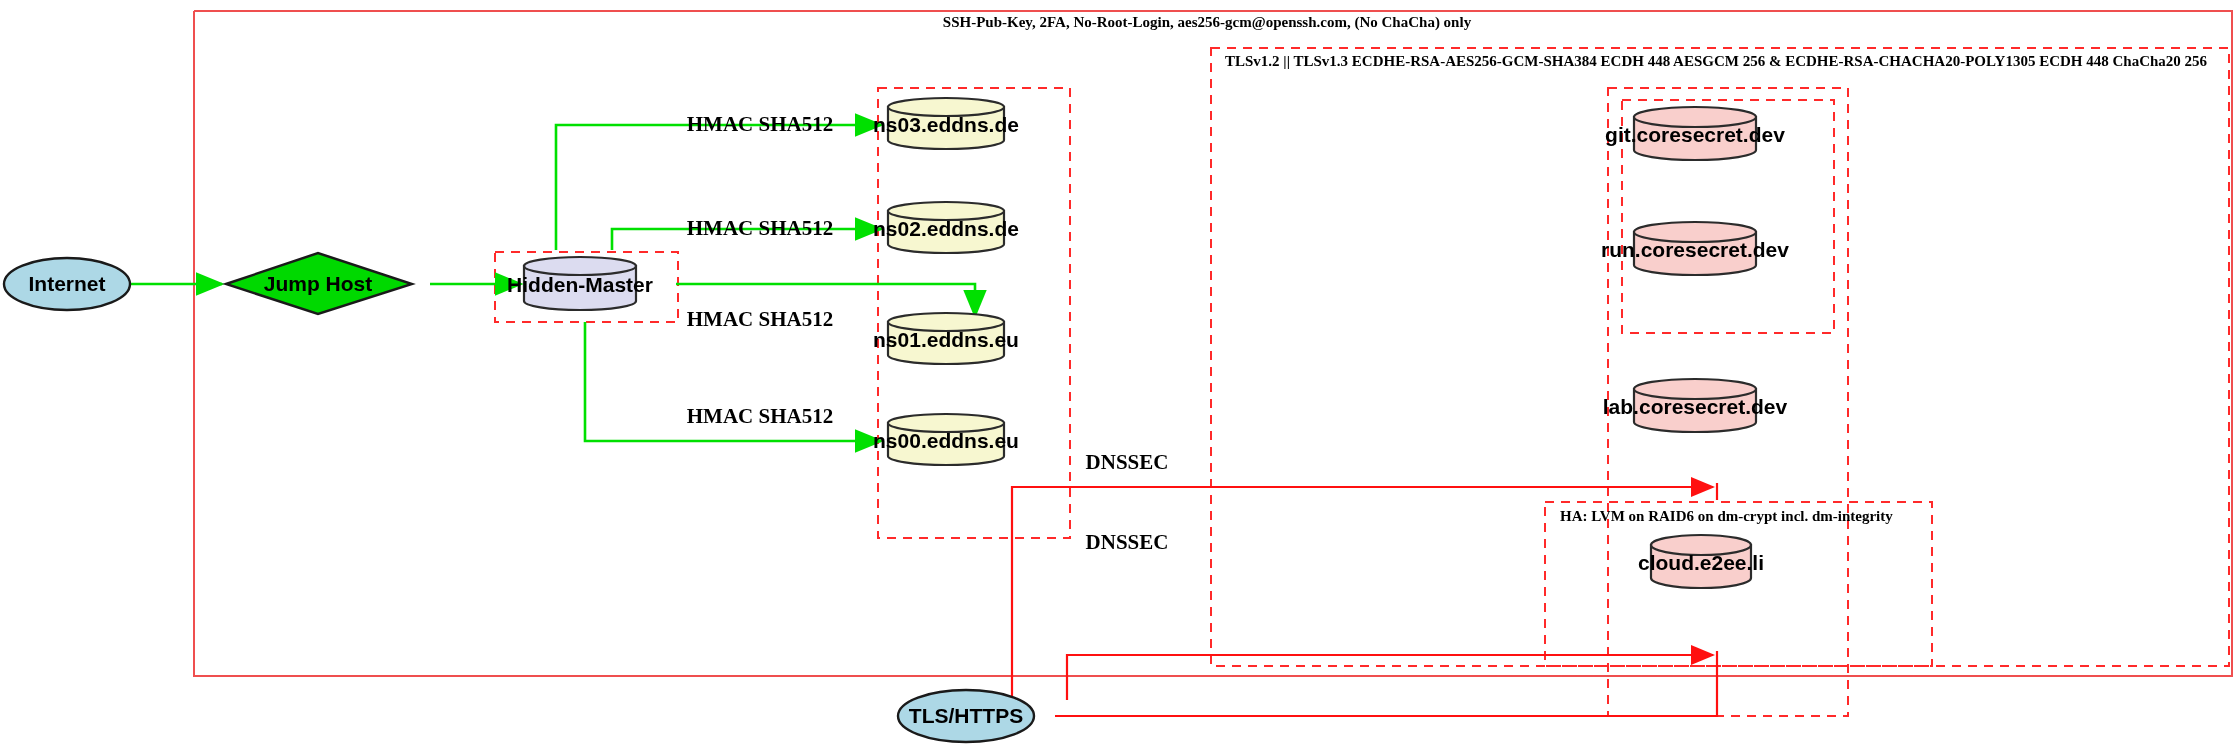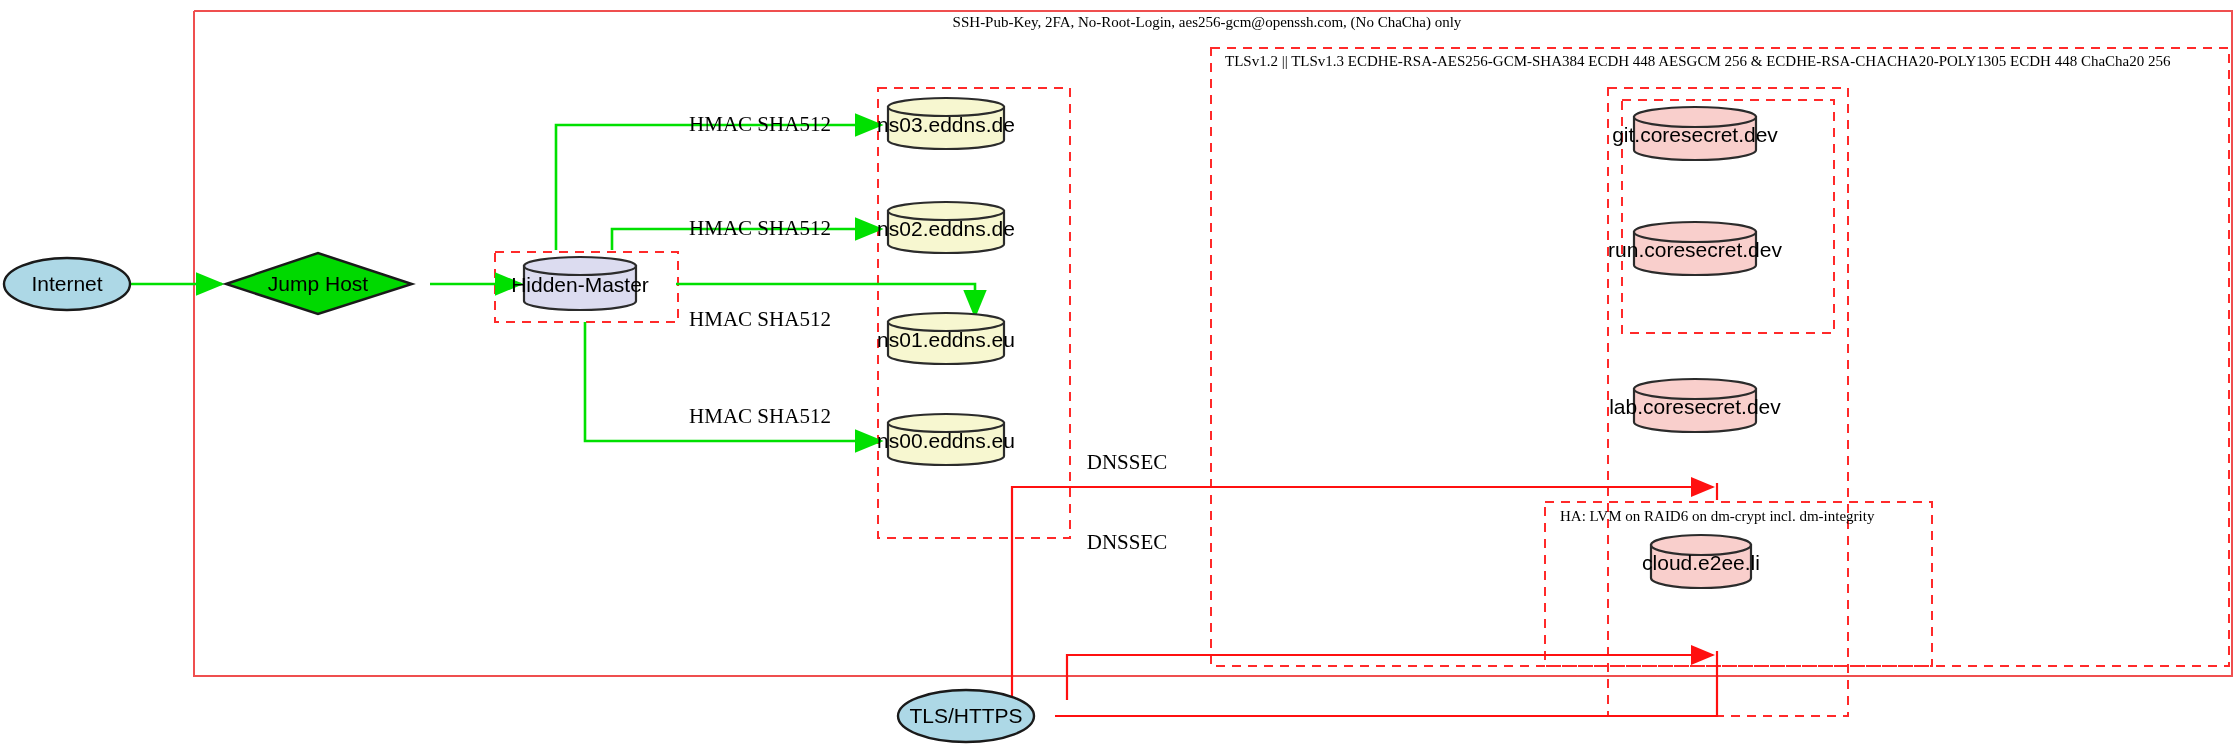--- a/index.html
+++ b/index.html
@@ -10,20 +10,21 @@
   body {
     width: 2240px;
     height: 744px;
     font-family: "Liberation Sans", sans-serif;
     overflow: hidden;
   }
   #diagram-root {
     position: relative;
     width: 2192px;
     height: 744px;
+    font-weight: bold;
   }
   svg.canvas {
     position: absolute;
     top: 0;
     left: 0;
     width: 2240px;
     height: 744px;
   }
   .cluster-box {
     fill: none;

